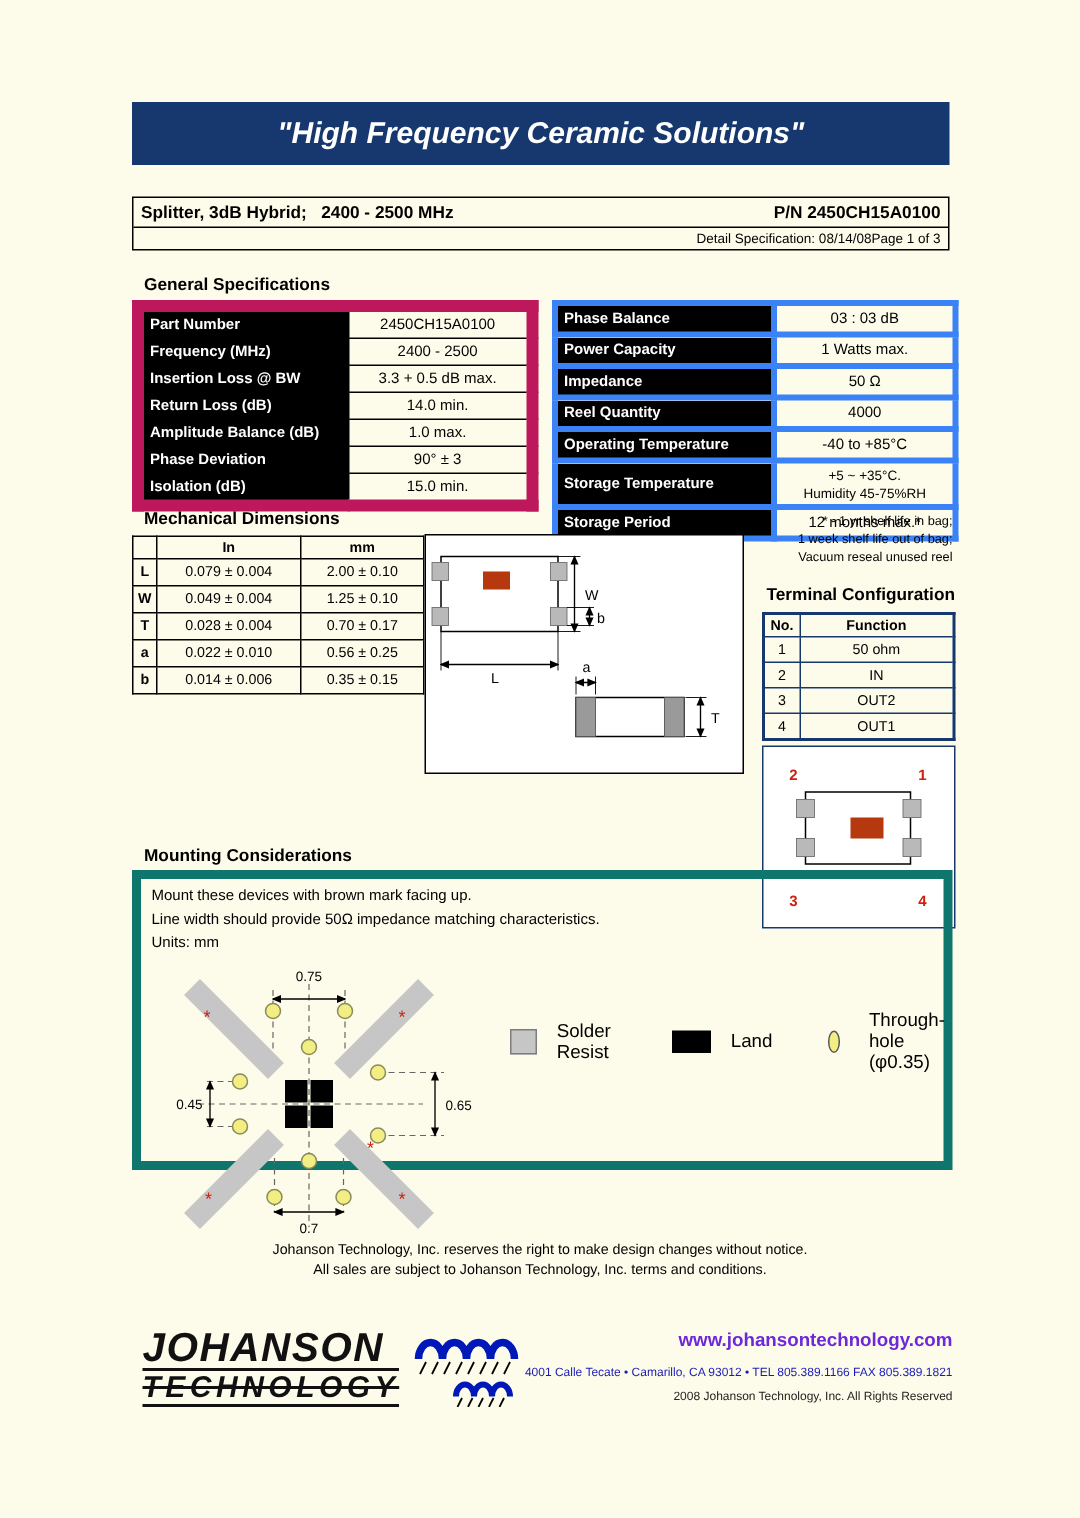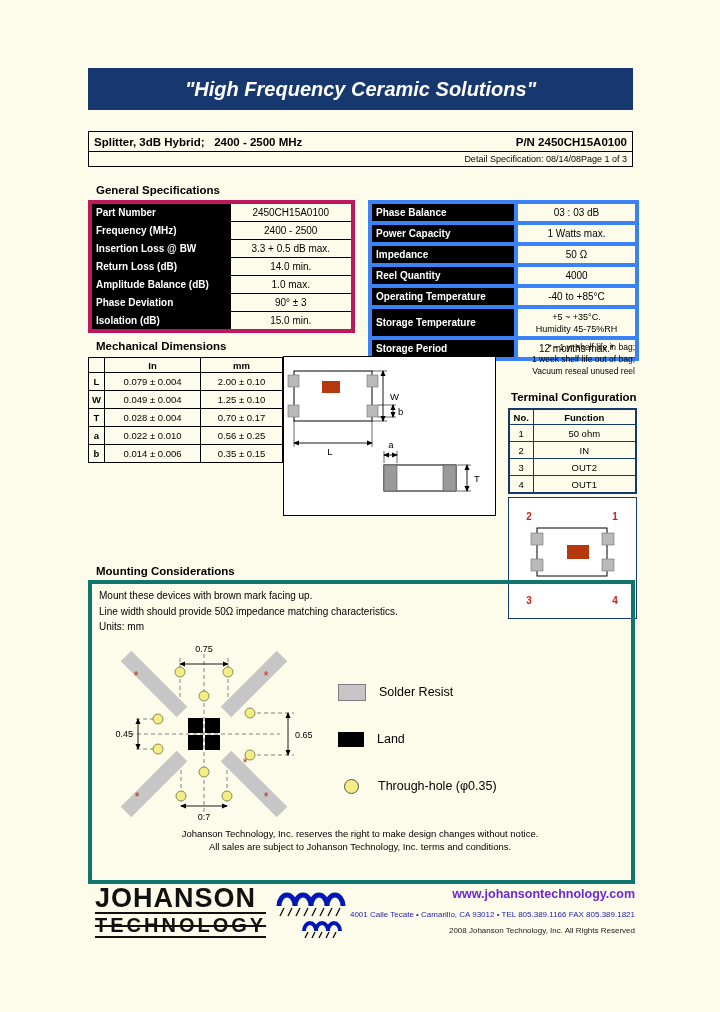--- a/index.html
+++ b/index.html
@@ -19,21 +19,21 @@
              padding:0 5px;font-size:9px;}
 
   .sec-heading{position:absolute;font-size:11.5px;font-weight:bold;}
 
   
   table{border-collapse:collapse;table-layout:fixed;}
   .spec{position:absolute;font-size:10px;}
   .spec td{height:17px;padding:0 4px;overflow:hidden;white-space:nowrap;}
   .spec td.lbl{background:#000;color:#fff;font-weight:bold;}
   .spec td.val{text-align:center;}
-  .left-spec{left:88px;top:200px;width:263px;border:4px solid #be185d;}
+  .left-spec{left:88px;top:200px;width:263px;border:8px solid #be185d;}
   .left-spec td{border:1px solid #000;}
   .right-spec{left:368px;top:200px;width:267px;border:2px solid #17386e;}
   .right-spec td{border:4px solid #3b82f6;}
   .right-spec td.tall{height:27px;white-space:pre-line;font-size:9px;line-height:12px;}
 
   .footnote{position:absolute;left:400px;top:341px;width:235px;text-align:right;
             font-size:8.5px;line-height:12px;}
 
   
   .mech{position:absolute;left:88px;top:357px;width:194px;font-size:9.5px;border:1px solid #000;}
@@ -47,35 +47,35 @@
   
   .term{position:absolute;left:508px;top:408px;width:127px;font-size:9.5px;border:2px solid #17386e;}
   .term td{border:1px solid #17386e;height:16px;text-align:center;padding:0 2px;}
   .term td.hdr{font-weight:bold;height:14px;}
   .term td.no{width:24px;}
 
   .term-diagram{position:absolute;left:508px;top:497px;width:127px;height:120px;
                 background:#fff;border:1px solid #17386e;}
 
   
-  .mount-box{position:absolute;left:88px;top:580px;width:547px;height:304px;
-             border:4px solid #0f766e;box-sizing:border-box;}
+  .mount-box{position:absolute;left:88px;top:580px;width:547px;height:200px;
+             border:6px solid #0f766e;box-sizing:border-box;}
   .mount-notes{padding:4px 7px;font-size:10px;line-height:15.5px;}
   .mount-svg{position:absolute;left:10px;top:54px;}
-  .legend{position:absolute;left:246px;top:100px;display:flex;flex-direction:column;gap:31px;text-align:right;}
+  .legend{position:absolute;left:246px;top:100px;display:flex;flex-direction:row;gap:31px;}
   .legend-row{display:flex;align-items:center;gap:13px;height:16px;}
   .sw-resist{width:26px;height:15px;background:#c6c6c6;border:1px solid #7d7d7d;}
   .sw-land{width:26px;height:15px;background:#000;}
   .sw-hole{width:13px;height:13px;border-radius:50%;background:#f3ee84;border:1.5px solid #555;margin:0 6px;}
   .legend-label{font-size:12.5px;}
 
   .disclaimer{position:absolute;left:0;width:720px;text-align:center;font-size:9.5px;}
 
   
-  .footer-logo{position:absolute;left:95px;top:884px;display:flex;align-items:center;gap:8px;}
+  .footer-logo{position:absolute;left:95px;top:884px;display:flex;align-items:center;gap:8px;font-style:italic;}
   .logo-text{display:flex;flex-direction:column;align-items:flex-start;}
   .logo-line1{font-size:27px;font-weight:bold;letter-spacing:1px;color:#111;line-height:28px;}
   .logo-line2{font-size:20px;font-weight:bold;letter-spacing:3px;color:#111;line-height:22px;
               border-top:2px solid #111;border-bottom:2px solid #111;
               text-decoration:line-through;text-decoration-thickness:2px;}
   .footer-right{position:absolute;left:340px;top:884px;width:295px;text-align:right;}
   .website{font-size:12.5px;font-weight:bold;color:#6d28d9;text-decoration:none;display:inline-block;}
   .address{font-size:8px;color:#1a1ab8;margin-top:8px;}
   .copyright{font-size:8px;color:#222;margin-top:7px;}
 

